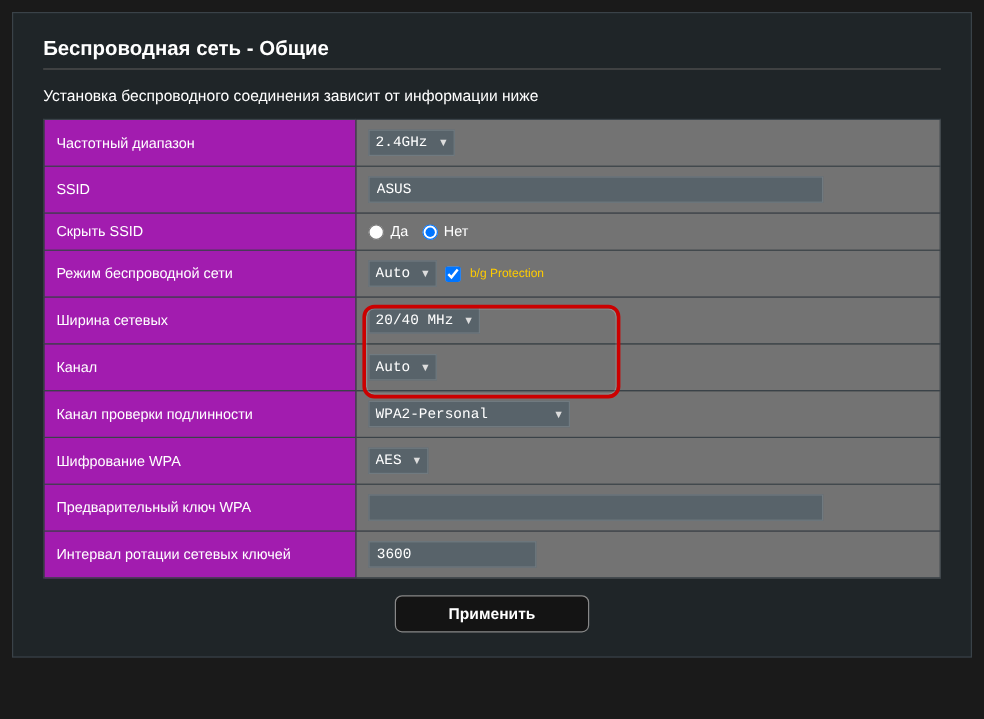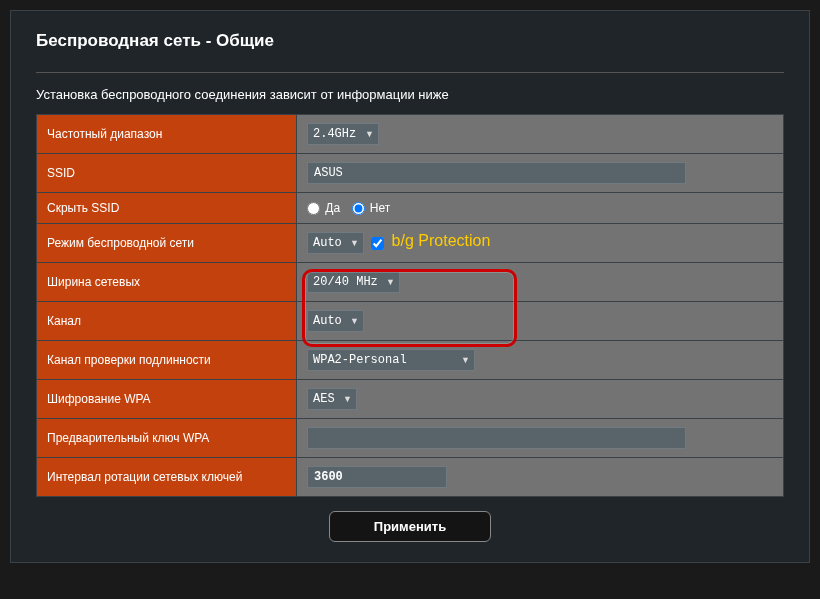--- a/index.html
+++ b/index.html
@@ -13,21 +13,21 @@
       background: #1f2528;
       border: 1px solid #3a4248;
       padding: 20px 25px;
       width: 800px;
       margin: 0 auto;
     }
     .title {
       color: #fff;
       font-size: 17px;
       font-weight: bold;
-      padding-bottom: 21px;
+      padding-bottom: 6px;
       border-bottom: 1px solid #555;
       margin-bottom: 14px;
     }
     .subtitle {
       color: #fff;
       font-size: 13px;
       margin-bottom: 12px;
     }
     table.form-table {
       width: 100%;
@@ -36,21 +36,21 @@
     }
     table.form-table td {
       border: 1px solid #3a4248;
       padding: 8px 10px;
       vertical-align: middle;
       font-size: 12px;
       color: #fff;
     }
     table.form-table td.label-cell {
       width: 260px;
-      background: #c2410c;
+      background: #a21caf;
     }
     table.form-table td.value-cell {
       background: #737373;
     }
     select.input-select {
       background: #58636a;
       color: #fff;
       border: 1px solid #707a80;
       font-family: "Courier New", monospace;
       font-size: 12px;
@@ -76,36 +76,36 @@
     }
     input[type="text"] {
       background: #58636a;
       color: #fff;
       border: 1px solid #707a80;
       font-family: "Courier New", monospace;
       font-size: 12px;
       padding: 3px 6px;
       width: 379px;
     }
-    input.short { width: 140px; font-weight: bold; }
+    input.short { width: 140px; }
     input[type="radio"] {
       margin-right: 2px;
       vertical-align: middle;
     }
     input[type="checkbox"] {
       margin: 0 4px;
       vertical-align: middle;
     }
     .radio-label {
       font-size: 12px;
       margin-right: 8px;
     }
     .checkbox-label {
       color: #ffcc00;
-      font-size: 16px;
+      font-size: 10px;
     }
     .highlight-box {
       position: absolute;
       border: 3px solid #cc0000;
       border-radius: 10px;
       pointer-events: none;
       box-shadow: inset 0 0 0 1px rgba(255,255,255,0.2);
     }
     .highlight-wrap {
       position: relative;

